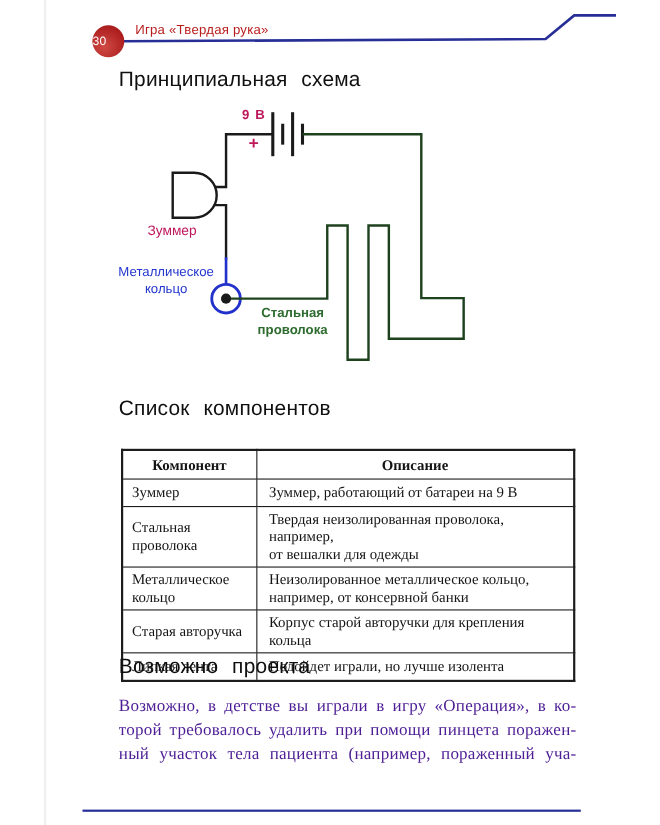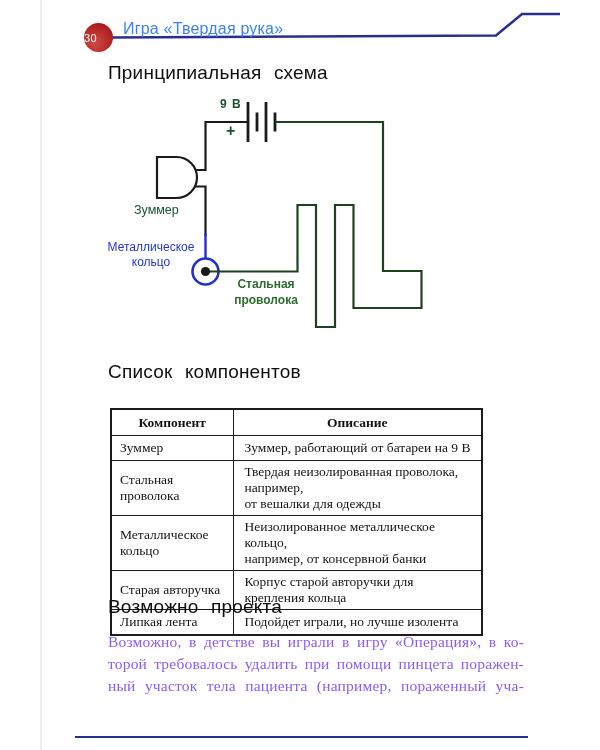--- a/index.html
+++ b/index.html
@@ -16,66 +16,66 @@
   .header-rule-svg{position:absolute;left:0;top:0;width:600px;height:60px;}
   .rule{stroke:var(--rule-blue);stroke-width:2.4;fill:none;}
   .page-badge{
     position:absolute;left:84px;top:23px;width:29px;height:29px;border-radius:50%;
     background:radial-gradient(circle at 38% 68%, var(--badge-red-light), var(--badge-red) 72%);
     display:flex;align-items:center;justify-content:flex-start;
     color:#fff;font-size:11px;font-weight:400;letter-spacing:0.3px;
   }
   .header-title{
     position:absolute;left:123px;top:20px;
-    font-size:16px;font-weight:500;color:#3b82f6;letter-spacing:0.2px;
+    font-size:12px;font-weight:500;color:#b91c1c;letter-spacing:0.2px;
   }
   
   .h-section{
     position:absolute;left:108px;margin:0;
     font-size:19px;font-weight:400;color:#101010;
     letter-spacing:0.2px;word-spacing:7px;
     font-family:"Liberation Sans",sans-serif;
   }
   #h-schematic{top:62px;}
   #h-components{top:361px;text-align:right;}
   #h-description{top:596px;}
   
   .circuit-svg{position:absolute;left:0;top:0;width:600px;height:750px;}
   .wk{fill:none;stroke:var(--wire-black);stroke-width:2.2;stroke-linecap:square;stroke-linejoin:miter;}
   .wg{fill:none;stroke:var(--wire-green);stroke-width:2.2;stroke-linecap:square;stroke-linejoin:miter;}
   .wb{fill:none;stroke:var(--wire-blue);stroke-width:2.4;stroke-linecap:square;}
   .plate{stroke:var(--wire-black);stroke-width:2.8;stroke-linecap:butt;}
   .buzzer-body{fill:#ffffff;stroke:var(--wire-black);stroke-width:2.2;stroke-linejoin:miter;}
   .ring{fill:#ffffff;stroke:var(--wire-blue);stroke-width:2.6;}
   .dot{fill:var(--wire-black);}
-  .clbl{position:absolute;font-size:12px;line-height:14.5px;color:#14532d;}
+  .clbl{position:absolute;font-size:12px;line-height:14.5px;color:#be185d;}
   .lbl-batt{left:220px;top:97px;font-weight:700;letter-spacing:1px;}
   .lbl-plus{left:226px;top:124px;font-size:16px;font-weight:700;}
   .lbl-buzzer{left:134px;top:203px;font-size:12.5px;}
   .lbl-ring{left:104px;top:240px;width:94px;text-align:center;color:var(--label-blue);white-space:pre-line;}
   .lbl-wire{left:223px;top:277px;width:86px;text-align:center;color:var(--label-green);white-space:pre-line;line-height:15.5px;font-weight:bold;}
   
-  .tbl-wrap{position:absolute;left:110px;top:408px;width:373px;}
+  .tbl-wrap{position:absolute;left:110px;top:408px;width:413px;}
   table.cmp{
     width:100%;border-collapse:collapse;table-layout:fixed;
     font-family:"Liberation Serif",serif;font-size:13.5px;color:#141414;
     border:2px solid #1c1c1c;
   }
   table.cmp th,table.cmp td{
     border:1.6px solid #1c1c1c;padding:3px 8px;line-height:16px;
     vertical-align:middle;white-space:pre-line;
   }
   table.cmp th{font-weight:700;text-align:center;height:19px;}
   table.cmp td{height:18px;}
   table.cmp td.c2{padding-left:11px;}
   col.c-comp{width:122px;}
   
   .bodytext{
     position:absolute;left:108px;top:631px;width:416px;
-    font-family:"Liberation Serif",serif;font-size:15.5px;color:#8b5cf6;
+    font-family:"Liberation Serif",serif;font-size:15.5px;color:#4c1d95;
   }
   .bodyline{
     height:22px;line-height:22px;
     text-align:justify;text-align-last:justify;letter-spacing:0.2px;
   }
   
   .bottom-rule{
     position:absolute;left:75px;top:736px;width:453px;height:2px;
     background:var(--rule-blue);
   }

